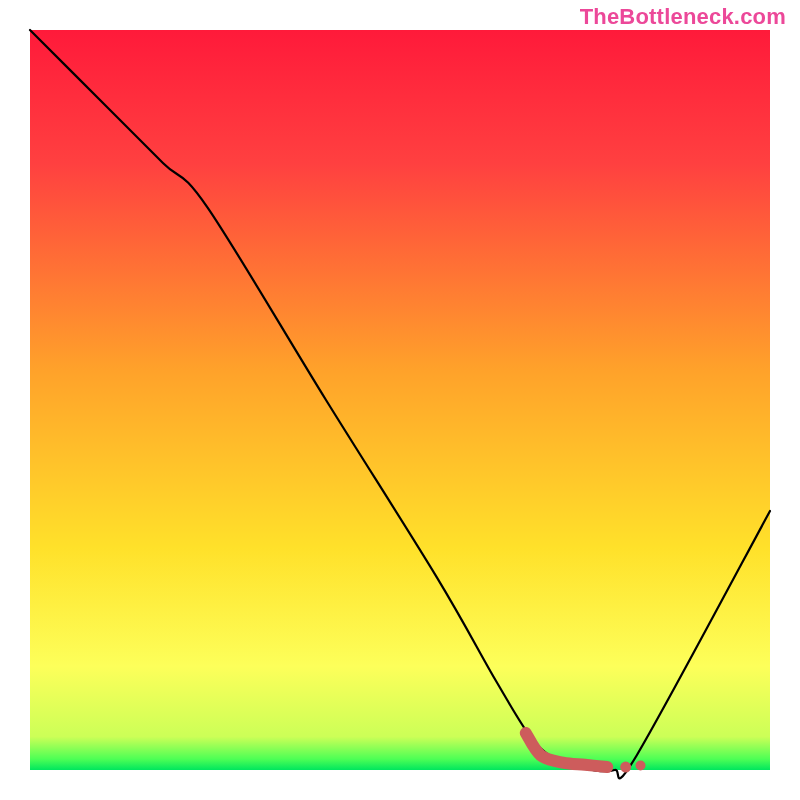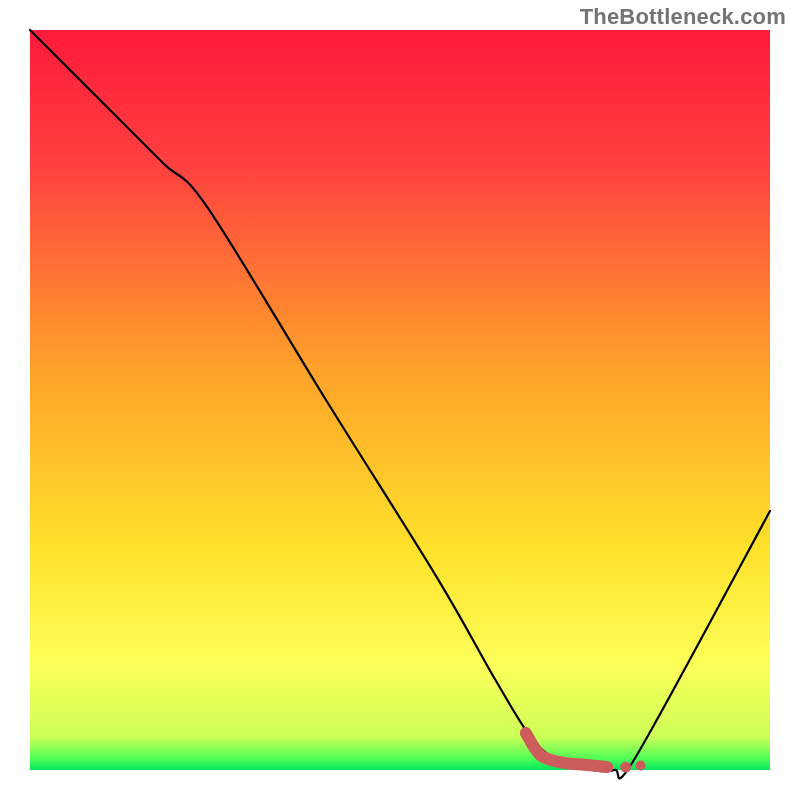--- a/index.html
+++ b/index.html
@@ -15,21 +15,21 @@
     position: relative;
     width: 800px;
     height: 800px;
   }
   .watermark {
     position: absolute;
     top: 4px;
     right: 14px;
     font-size: 22px;
     font-weight: 600;
-    color: #737373;
+    color: #ec4899;
     letter-spacing: 0.2px;
     user-select: none;
   }
   svg {
     position: absolute;
     left: 0;
     top: 0;
   }
 </style>
 </head>

